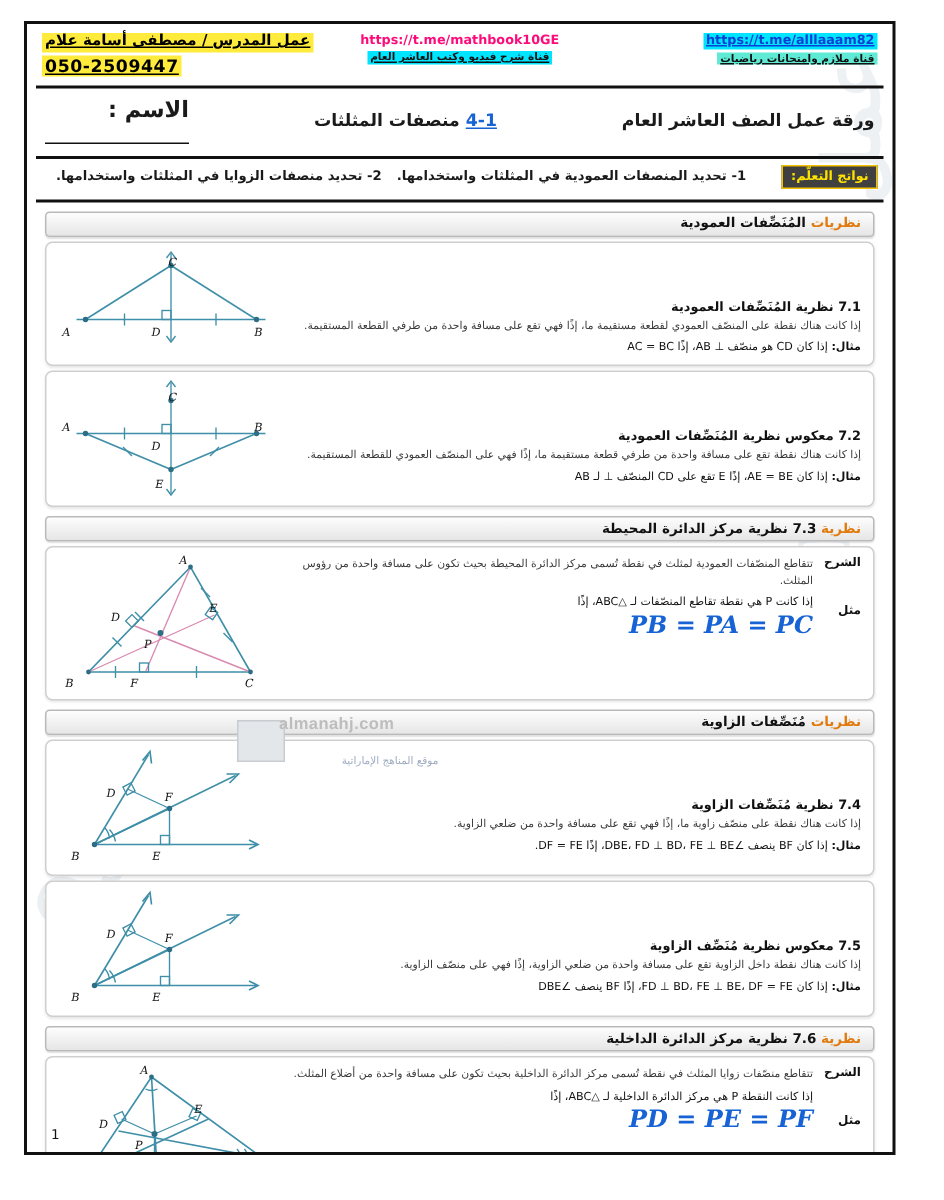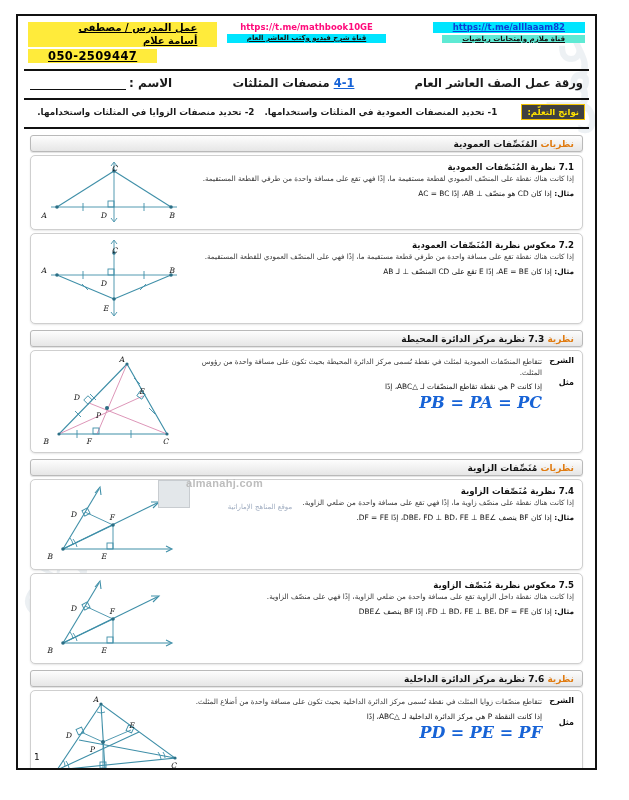--- a/index.html
+++ b/index.html
@@ -22,37 +22,37 @@
   .wm-a{left:-10px;top:590px;font-size:58px;transform:rotate(-62deg);transform-origin:left top;opacity:.85;}
   .wm-b{left:520px;top:120px;font-size:52px;transform:rotate(-90deg);transform-origin:left top;opacity:.8;}
   .wm-c{left:505px;top:430px;font-size:46px;transform:rotate(-90deg);transform-origin:left top;opacity:.75;}
   
   .banner{position:relative;z-index:2;display:flex;justify-content:space-between;
     align-items:flex-start;padding:6px 10px 4px 10px;}
   .bcol{display:flex;flex-direction:column;gap:2px;}
   .bcol.c-right{align-items:flex-start;width:34%;}
   .bcol.c-mid{align-items:center;width:32%;}
   .bcol.c-left{align-items:flex-end;width:34%;}
-  .hl{display:inline-block;padding:0 20px;line-height:1.25;}
+  .hl{display:inline-block;padding:0 2px;line-height:1.25;}
   .hl-yellow{background:#ffeb3b;}
   .hl-cyan{background:#00e5ff;}
   .hl-green{background:#5eead4;}
   .t-blue{color:#0b3fd6;text-decoration:underline;font-weight:700;font-size:8.5px;}
   .t-pink{color:#ff0a7b;font-weight:700;font-size:8.5px;}
   .t-black{color:#000;text-decoration:underline;font-weight:700;font-size:10px;}
   .t-ar-small{color:#111;text-decoration:underline;font-weight:700;font-size:7px;}
   .t-phone{color:#000;text-decoration:underline;font-weight:700;font-size:11.5px;letter-spacing:.4px;}
   .rule{height:2px;background:#111;margin:2px 6px 0 6px;position:relative;z-index:2;}
   
   .titlerow{position:relative;z-index:2;display:flex;align-items:center;
     justify-content:space-between;padding:5px 12px 6px 12px;font-weight:700;}
   .title-main{font-size:11.5px;}
   .title-mid{font-size:11.5px;}
   .title-mid .code{color:#1763d6;text-decoration:underline;}
-  .title-name{font-size:12px;display:flex;align-items:flex-end;gap:3px;}
+  .title-name{font-size:15px;display:flex;align-items:flex-start;gap:3px;flex-direction:column;}
   .nameline{display:inline-block;width:96px;border-bottom:1.4px solid #111;height:10px;}
   
   .outrow{position:relative;z-index:2;display:flex;align-items:center;gap:10px;
     padding:4px 10px 5px 10px;}
   .out-badge{background:#404040;color:#ffe200;border:1.6px solid #f2c200;
     font-size:8.5px;font-weight:700;padding:2px 5px;white-space:nowrap;}
   .out-item{font-size:8.8px;font-weight:700;}
   .out-1{flex:0 0 auto;margin-right:14px;}
   .out-2{flex:0 0 auto;}
   
@@ -66,32 +66,32 @@
   .secbar .sectext{font-size:9px;font-weight:700;color:#e07b10;}
   .secbar .sectext .blk{color:#111;}
   .card{
     border:1px solid #cfcfcf;border-radius:5px;background:#fff;
     box-shadow:0 1px 2px rgba(0,0,0,.10);
     margin-top:3px;padding:5px 8px 6px 8px;
     display:flex;align-items:flex-start;gap:6px;
   }
   .card.tall{min-height:60px;}
   .th-text{flex:1;padding-top:1px;}
-  .th-head{font-size:8.6px;font-weight:700;color:#111;margin-bottom:2px;}
+  .th-head{font-size:8.6px;font-weight:700;color:#111;margin-bottom:2px;margin-top:32px;}
   .th-head .num{color:#111;}
   .th-body{font-size:7.2px;color:#3a3a3a;line-height:1.45;}
   .th-ex{font-size:7.4px;color:#111;margin-top:3px;line-height:1.6;}
   .th-ex b{font-weight:700;}
   .fig{flex:0 0 auto;display:flex;align-items:center;justify-content:center;}
   
   .sidelbl{flex:0 0 auto;width:26px;display:flex;flex-direction:column;
     justify-content:space-between;align-items:flex-start;font-size:8px;
     font-weight:700;color:#111;}
   .sidelbl .lb{line-height:1.2;}
-  .sidelbl .lb.sp{margin-top:12px;}
+  .sidelbl .lb.sp{margin-top:22px;}
   .expl-card .th-body{font-size:7.2px;color:#3a3a3a;}
   .blue-eq{color:#1763d6;font-weight:700;font-style:italic;
     font-family:"DejaVu Serif","Liberation Serif",serif;}
   
   .wmlogo{position:absolute;z-index:3;color:#bdbdbd;font-size:11px;
     font-weight:700;letter-spacing:.3px;left:168px;top:461px;
     font-family:"Liberation Sans",sans-serif;}
   .wmbox{position:absolute;z-index:3;left:140px;top:464px;width:30px;height:26px;
     background:#e3e7ea;border:1px solid #c8ccd0;}
   .wmstamp{position:absolute;z-index:3;left:183px;top:487px;width:118px;height:28px;

